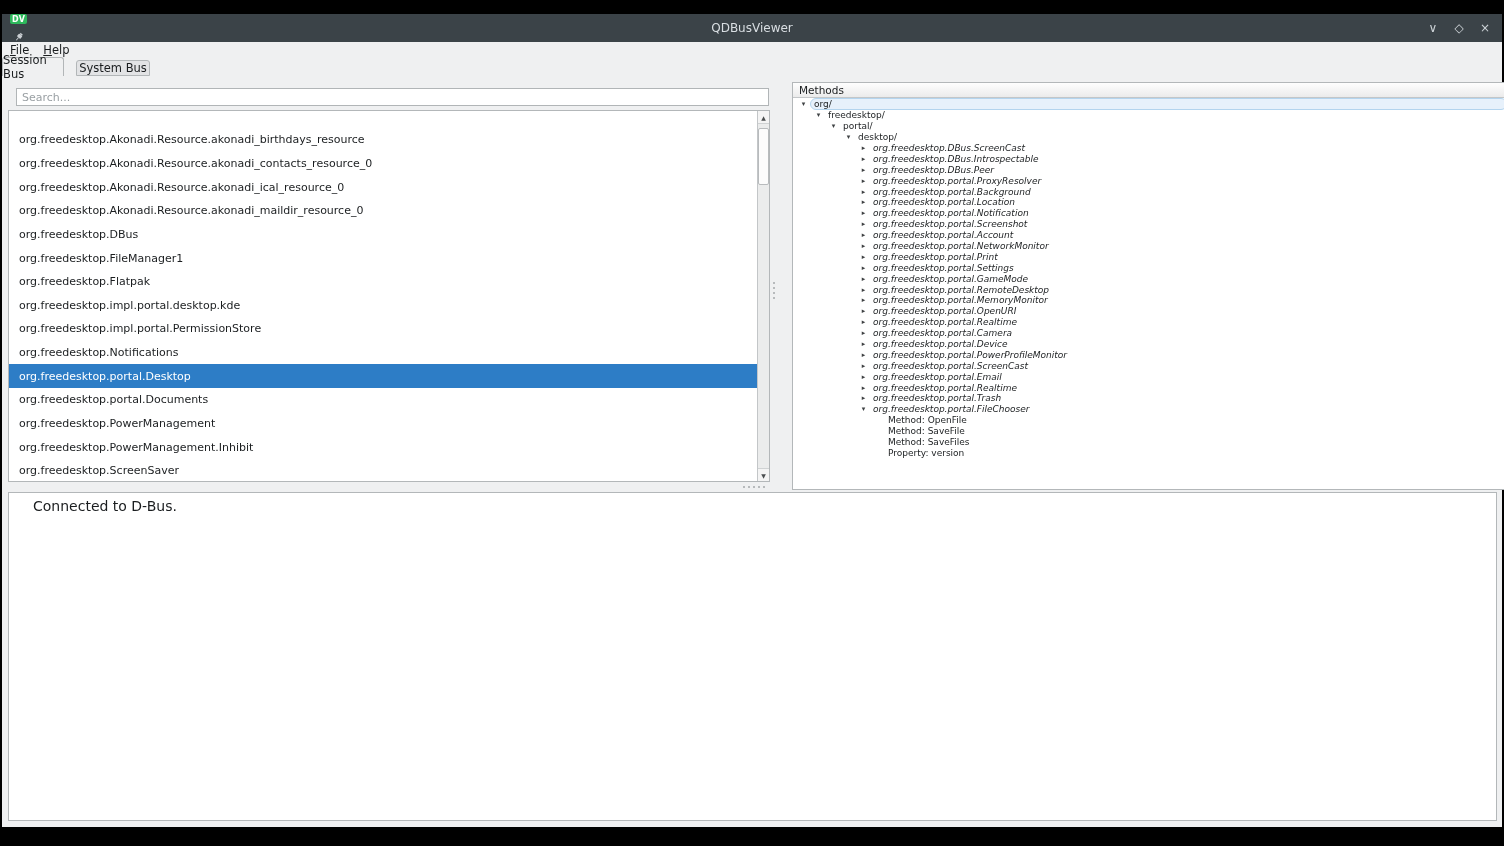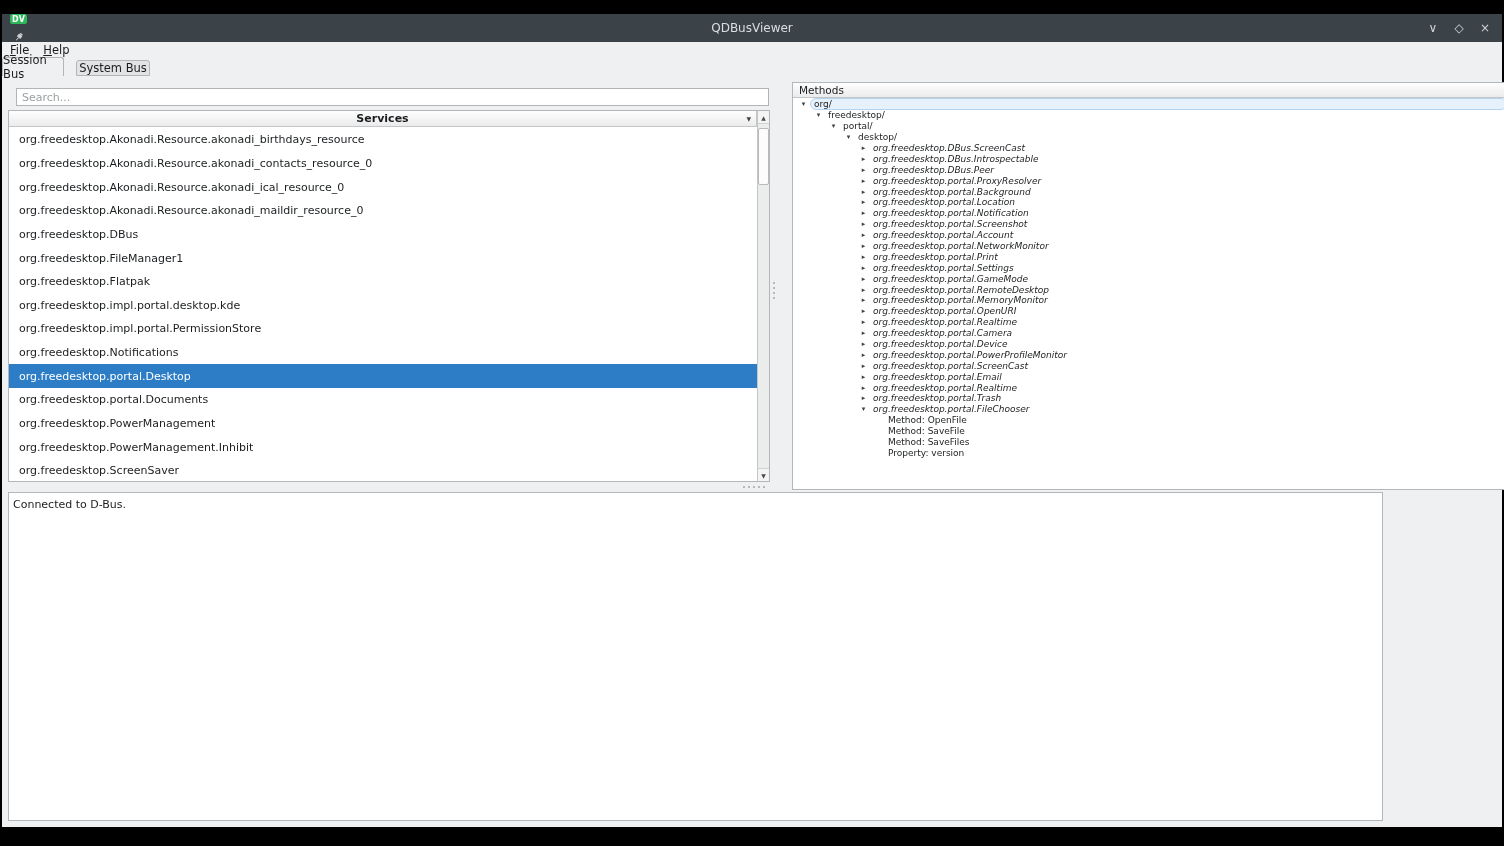--- a/index.html
+++ b/index.html
@@ -76,23 +76,23 @@
   .tree { position:absolute; left:0; top:16px; right:0; bottom:0; }
   .tree-row { height:10.9px; display:flex; align-items:center; font-size:9px; color:#1b1e20;
               white-space:nowrap; }
   .tree-row .arrow { width:13px; flex:0 0 13px; text-align:center; font-size:7px; color:#3f4244;
                      line-height:10px; }
   .tree-row .lbl { padding:0 3px; line-height:10px;border-radius:6px; }
   .tree-row .lbl.interface { font-style:italic; }
   .tree-row.current .lbl { flex:1; background:#e7f1fb; border:1px solid #b3d4ee; margin-right:2px; }
 
   
-  .log { position:absolute; left:6px; top:478px; width:1375px; height:329px;
-         background:#fff; border:1px solid #b3b7b9; font-size:11px; color:#1a1d1f;
-         padding:5px 4px; }
+  .log { position:absolute; left:6px; top:478px; width:1489px; height:329px;
+         background:#fff; border:1px solid #b3b7b9; font-size:14px; color:#1a1d1f;
+         padding:5px 24px; }
 </style>
 </head>
 <body>
 
 <div class="window">
 
   <div class="titlebar">
     <div class="tb-left">
       <div class="dv-icon">DV</div>
       <svg class="pin-icon" viewBox="0 0 14 14">
@@ -117,24 +117,20 @@
     </div>
 
   <div class="tabbar">
       <div class="tab active">Session Bus</div>
       <div class="tab inactive">System Bus</div>
     </div>
 
   <input class="search" type="text" placeholder="Search..." style="">
 
   <div class="svc-table">
-    <div class="svc-header">
-      <span>Services</span>
-      <span class="hdr-drop">▼</span>
-    </div>
     <div class="svc-body">
         <div class="svc-row">org.freedesktop.Akonadi.Resource.akonadi_birthdays_resource</div>
         <div class="svc-row">org.freedesktop.Akonadi.Resource.akonadi_contacts_resource_0</div>
         <div class="svc-row">org.freedesktop.Akonadi.Resource.akonadi_ical_resource_0</div>
         <div class="svc-row">org.freedesktop.Akonadi.Resource.akonadi_maildir_resource_0</div>
         <div class="svc-row">org.freedesktop.DBus</div>
         <div class="svc-row">org.freedesktop.FileManager1</div>
         <div class="svc-row">org.freedesktop.Flatpak</div>
         <div class="svc-row">org.freedesktop.impl.portal.desktop.kde</div>
         <div class="svc-row">org.freedesktop.impl.portal.PermissionStore</div>

